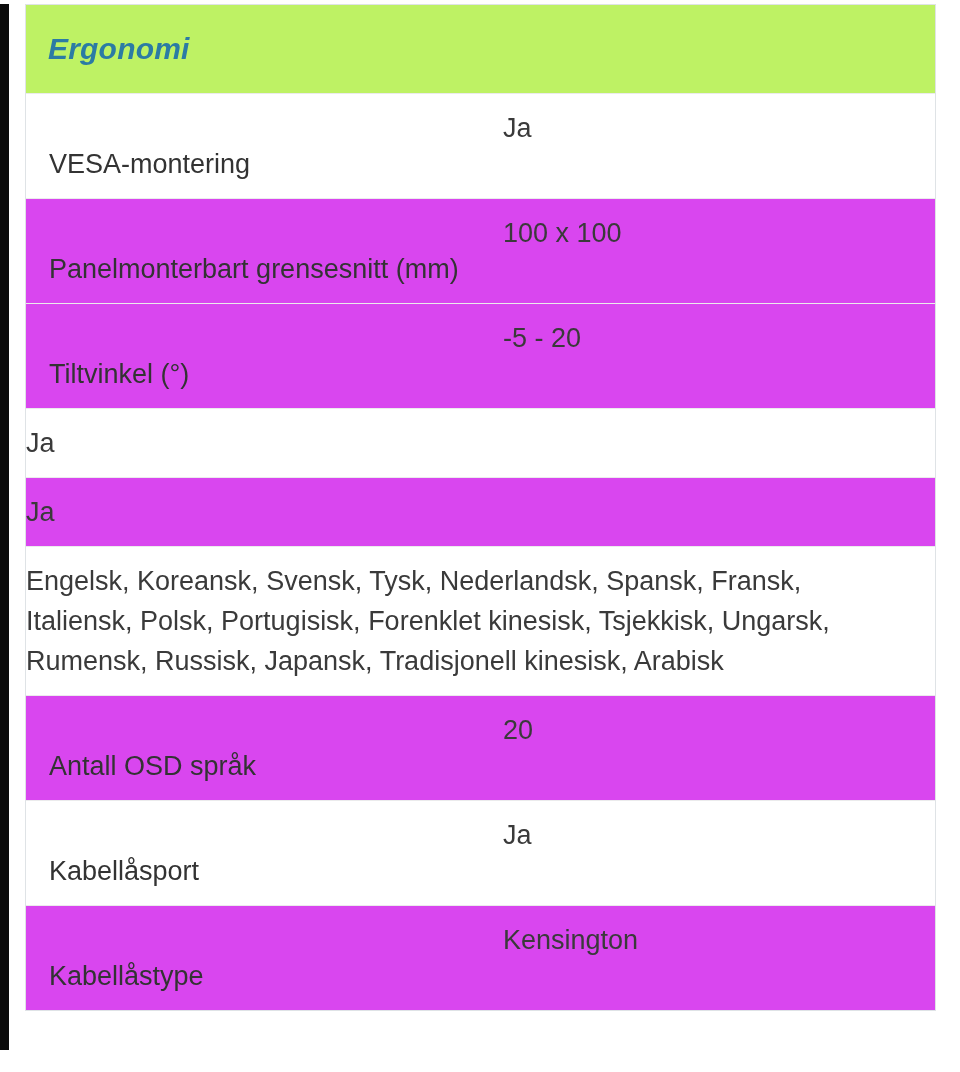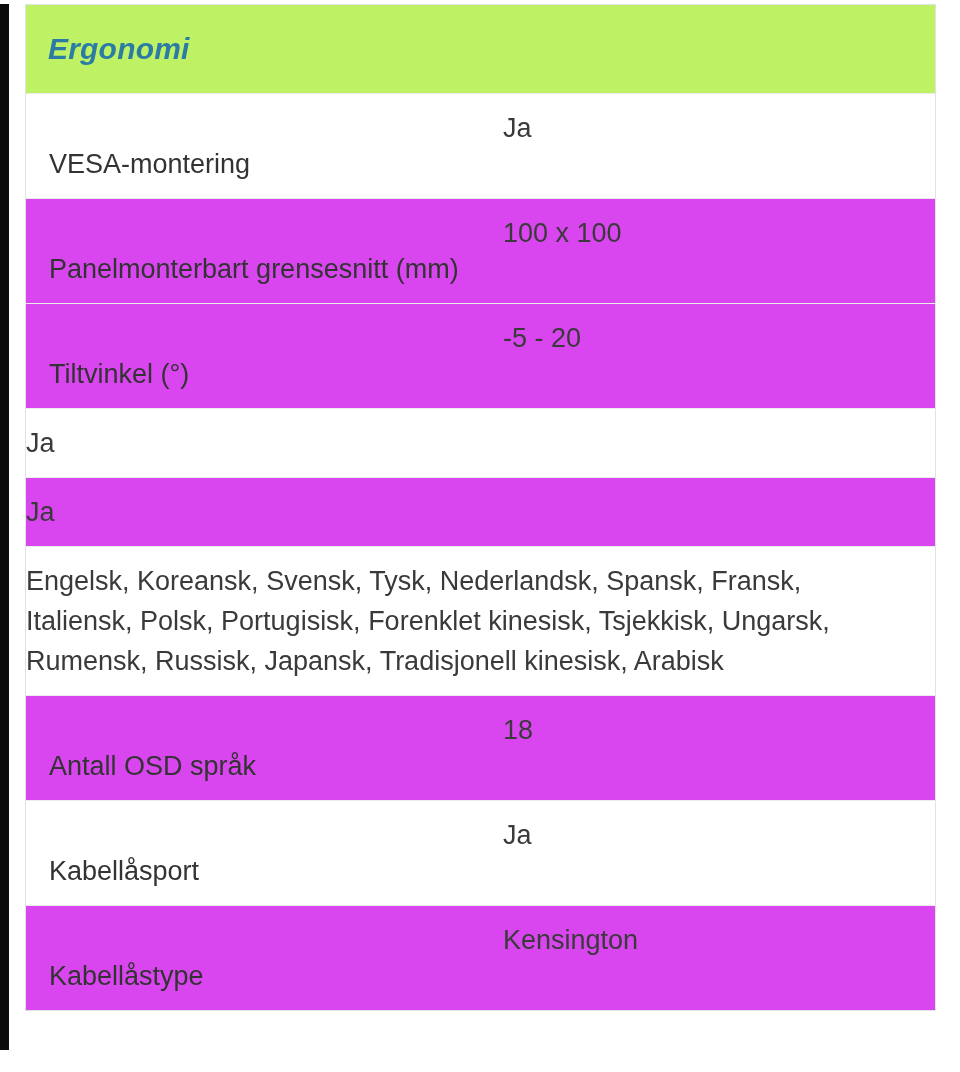--- a/index.html
+++ b/index.html
@@ -105,21 +105,21 @@
   <div class="row alt">
     <div class="cell value">Ja</div>
   </div>
 
   <div class="row">
     <div class="cell value">Engelsk, Koreansk, Svensk, Tysk, Nederlandsk, Spansk, Fransk, Italiensk, Polsk, Portugisisk, Forenklet kinesisk, Tsjekkisk, Ungarsk, Rumensk, Russisk, Japansk, Tradisjonell kinesisk, Arabisk</div>
   </div>
 
   <div class="row alt">
     <div class="cell label">Antall OSD språk</div>
-    <div class="cell value">18</div>
+    <div class="cell value">20</div>
   </div>
 
   <div class="row">
     <div class="cell label">Kabellåsport</div>
     <div class="cell value">Ja</div>
   </div>
 
   <div class="row alt">
     <div class="cell label">Kabellåstype</div>
     <div class="cell value">Kensington</div>

